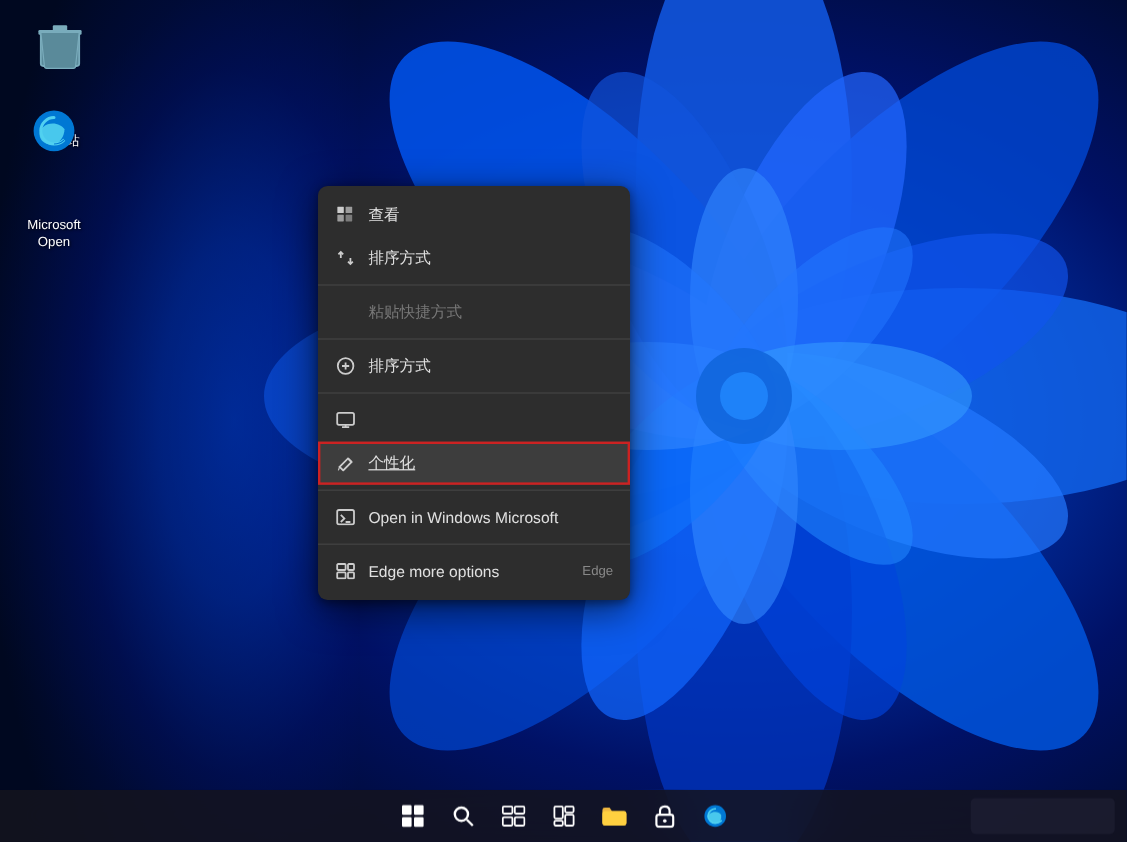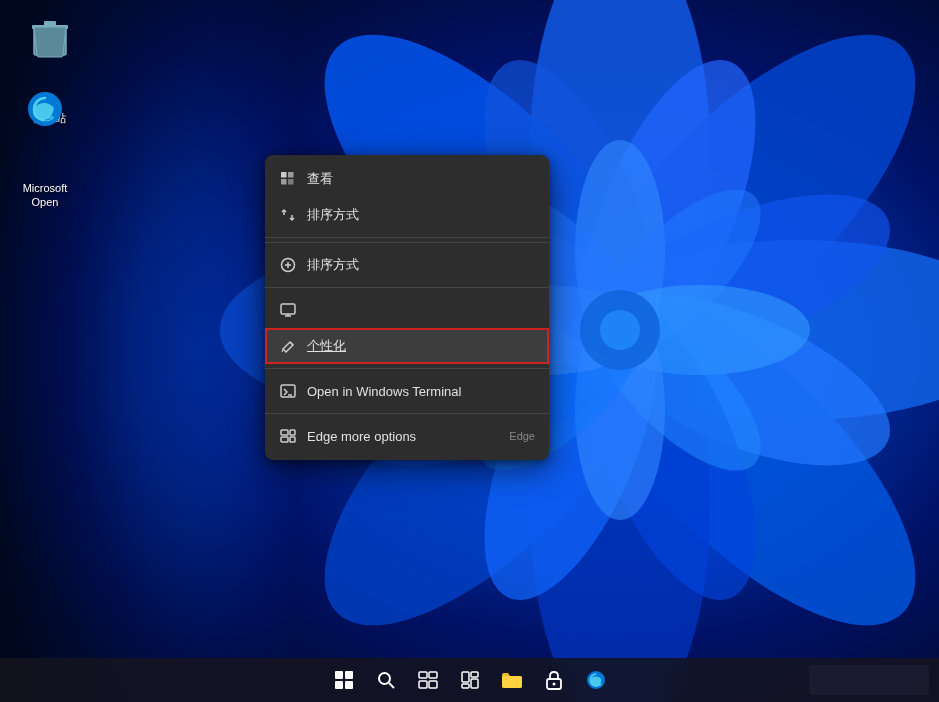--- a/index.html
+++ b/index.html
@@ -71,21 +71,21 @@
     .edge-icon-pos {
       top: 85px;
       left: 10px;
     }
 
     
     .context-menu {
       position: absolute;
       top: 155px;
       left: 265px;
-      width: 284px;
+      width: 260px;
       background: #2d2d2d;
       border-radius: 8px;
       box-shadow: 0 8px 32px rgba(0,0,0,0.6), 0 2px 8px rgba(0,0,0,0.4);
       padding: 6px 0;
       z-index: 100;
     }
 
     .menu-item {
       display: flex;
       align-items: center;
@@ -290,20 +290,24 @@
           <polyline points="1,4 3,2 5,4"></polyline>
           <line x1="11" y1="7" x2="11" y2="12"></line>
           <polyline points="9,10 11,12 13,10"></polyline>
         </svg>
       </div>
       <span class="menu-label">排序方式</span>
     </div>
 
     <div class="menu-divider"></div>
 
+    <div class="menu-item disabled">
+      <div class="menu-icon"></div>
+      <span class="menu-label">粘贴快捷方式</span>
+    </div>
 
     <div class="menu-divider"></div>
 
     <div class="menu-item">
       <div class="menu-icon">
         <svg width="16" height="16" viewBox="0 0 16 16" fill="none" stroke="#ccc" stroke-width="1.5">
           <circle cx="8" cy="8" r="6.5"></circle>
           <line x1="8" y1="5" x2="8" y2="11"></line>
           <line x1="5" y1="8" x2="11" y2="8"></line>
         </svg>
@@ -337,21 +341,21 @@
     <div class="menu-divider"></div>
 
     <div class="menu-item">
       <div class="menu-icon">
         <svg width="16" height="14" viewBox="0 0 16 14" fill="none" stroke="#ccc" stroke-width="1.5">
           <rect x="1" y="1" width="14" height="12" rx="1.5"></rect>
           <polyline points="4,5 7,8 4,11"></polyline>
           <line x1="8" y1="11" x2="12" y2="11"></line>
         </svg>
       </div>
-      <span class="menu-label">Open in Windows Terminal</span>
+      <span class="menu-label">Open in Windows Microsoft</span>
     </div>
 
     <div class="menu-divider"></div>
 
     <div class="menu-item">
       <div class="menu-icon">
         <svg width="16" height="14" viewBox="0 0 16 14" fill="none" stroke="#ccc" stroke-width="1.5">
           <rect x="1" y="1" width="7" height="5" rx="0.8"></rect>
           <rect x="1" y="8" width="7" height="5" rx="0.8"></rect>
           <rect x="10" y="1" width="5" height="5" rx="0.8"></rect>

